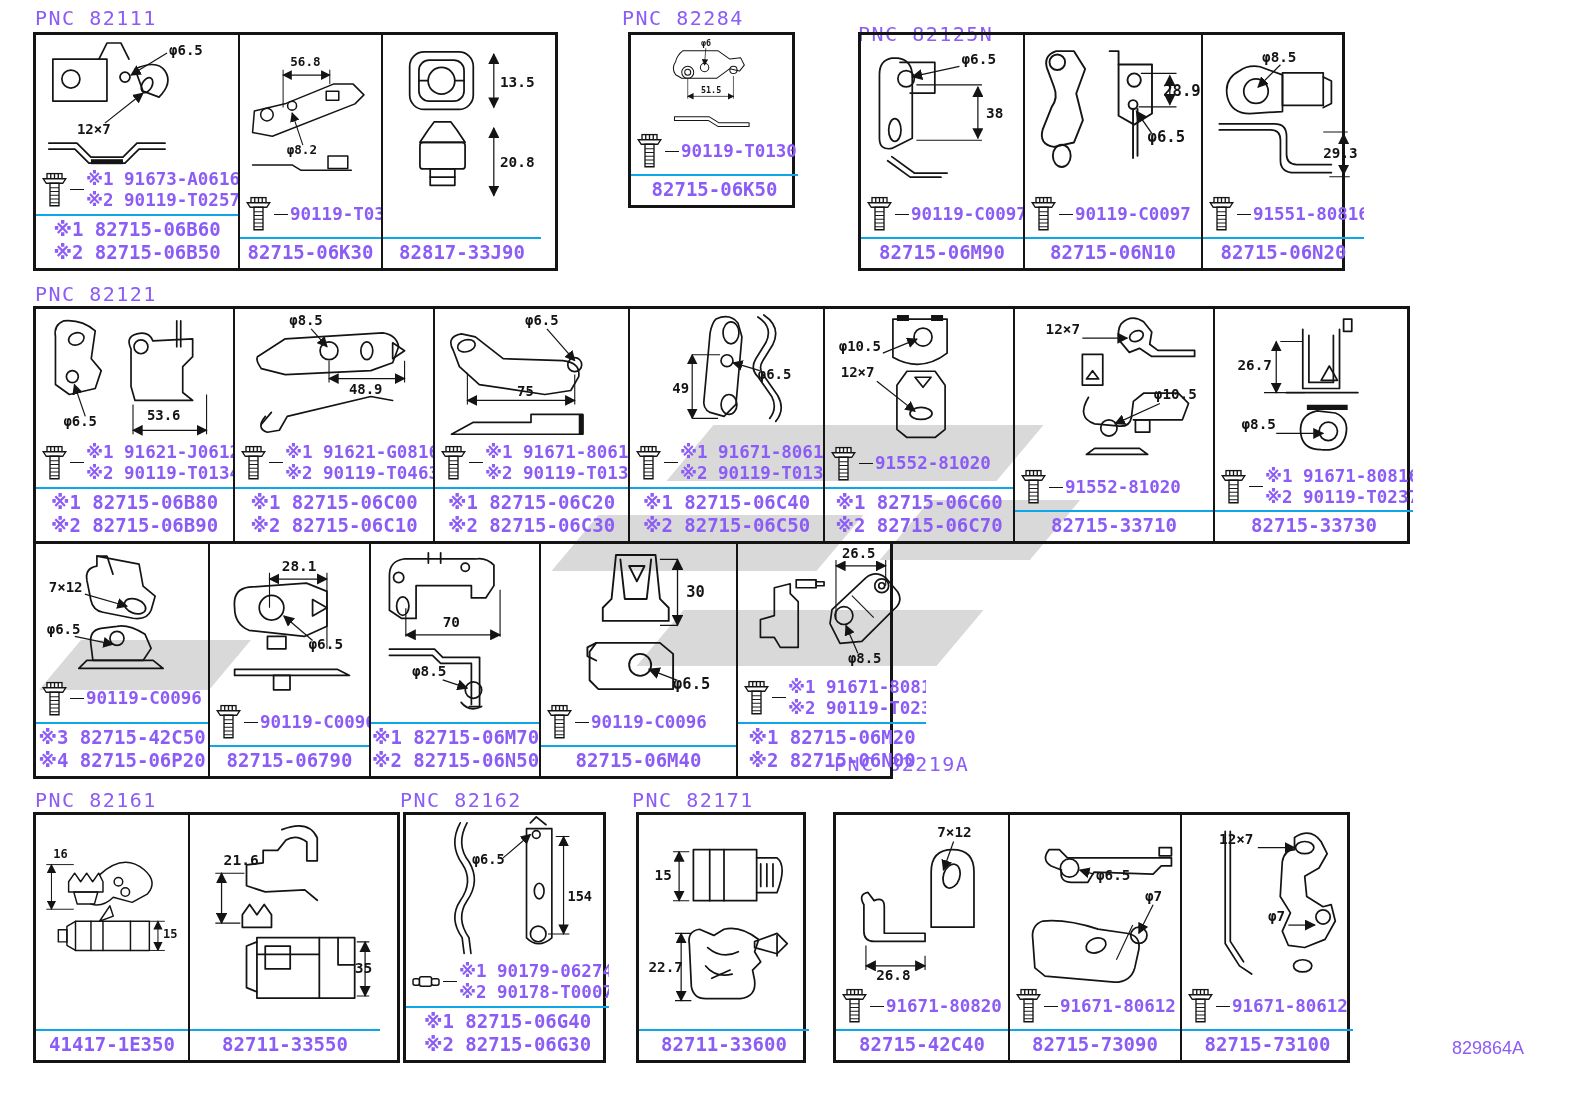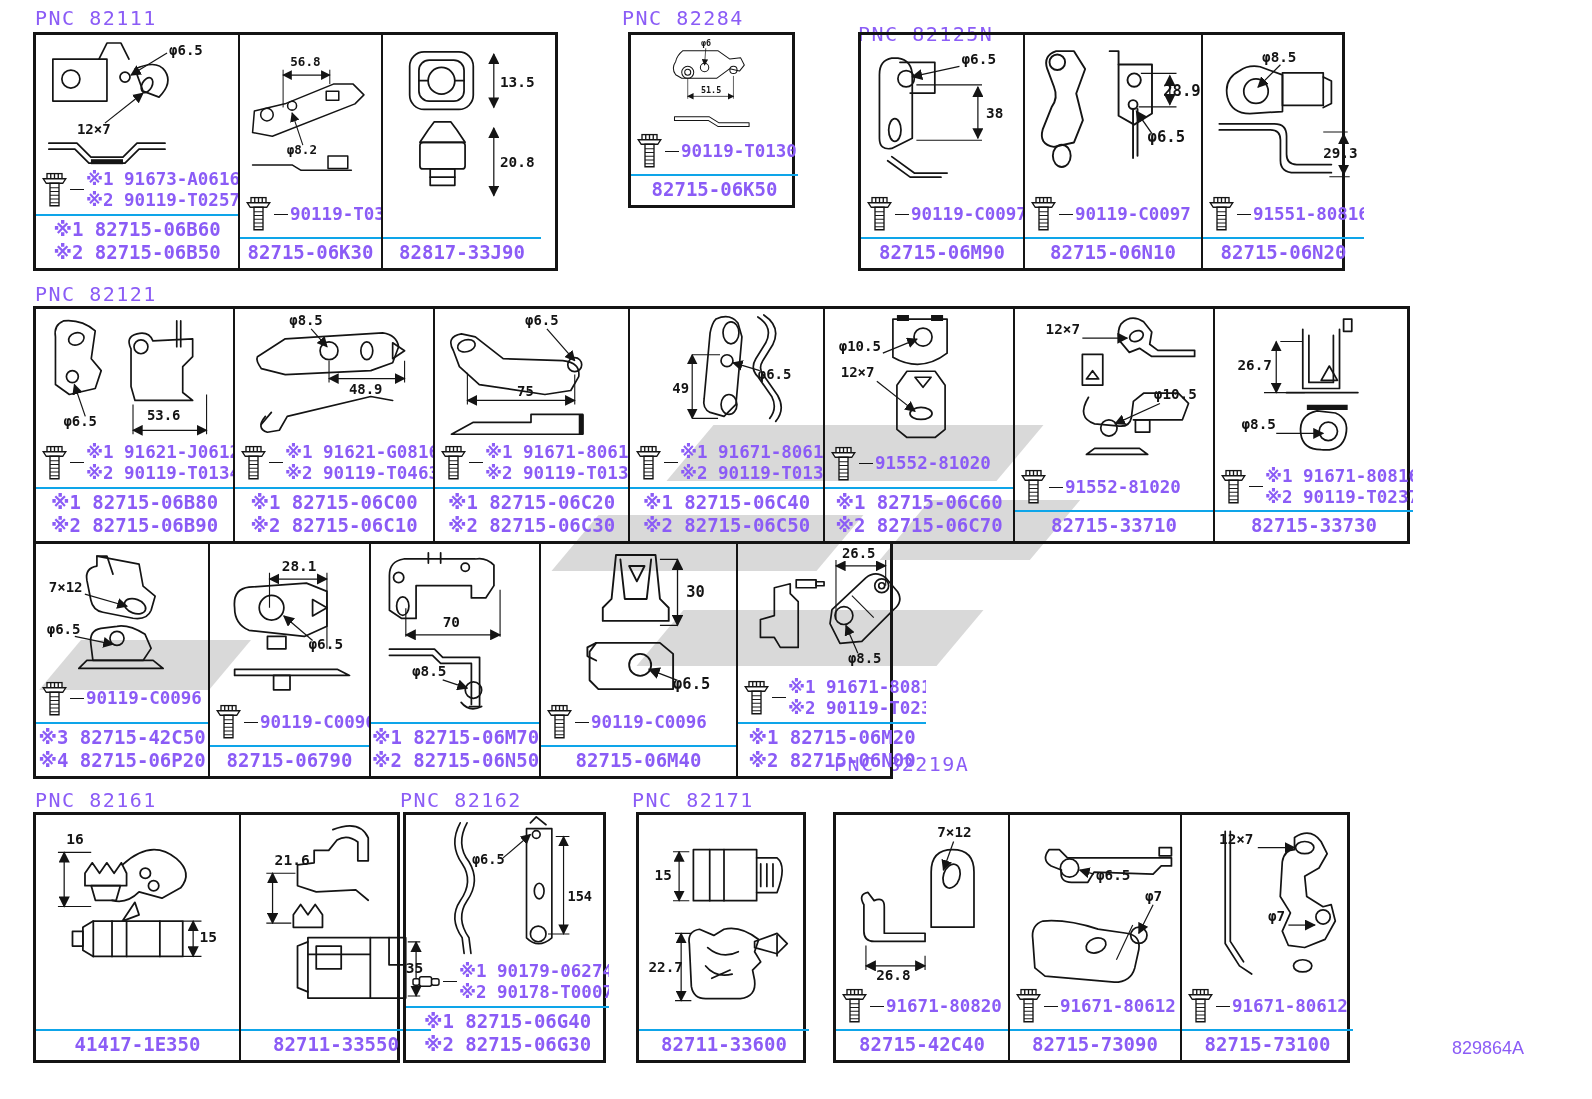--- a/index.html
+++ b/index.html
@@ -640,21 +640,21 @@
       <div>※1 82715-06M20</div>
       <div>※2 82715-06N00</div>
     </div>
   </div>
 </div>
 
 <div class="code">829864A</div>
 
 <div class="pnc" style="left:35px;top:788px">PNC 82161</div>
 <div class="tbl" style="left:33px;top:812px;width:367px;height:251px">
-  <div class="cell" style="width:203px">
+  <div class="cell" style="width:152px">
     <div class="draw">
       <svg viewBox="0 0 177 206" preserveAspectRatio="xMidYMid meet">
         <text class="dim" x="20" y="28">16</text>
         <path class="dl" d="M18,36v52"></path>
             <path class="thin" d="M12,36h32M12,88h32"></path>
         <path class="sk" d="M38,56l7-10 7,10 7-10 7,10 7-10 5,10v12H38z"></path>
         <path class="sk" d="M44,68h28l-4,14h-20z"></path>
         <path class="sk" d="M74,48q28-26 52-6 16,14 4,28l-18,10-22-6q-12,12-26,8"></path>
         <circle class="sk" cx="96" cy="56" r="5"></circle>
             <circle class="sk" cx="104" cy="68" r="5"></circle>

